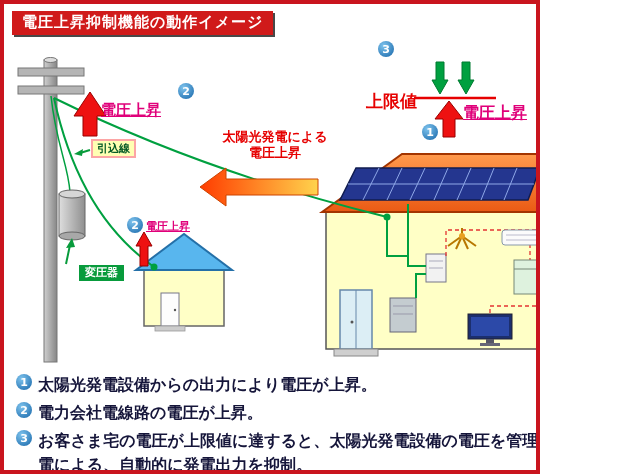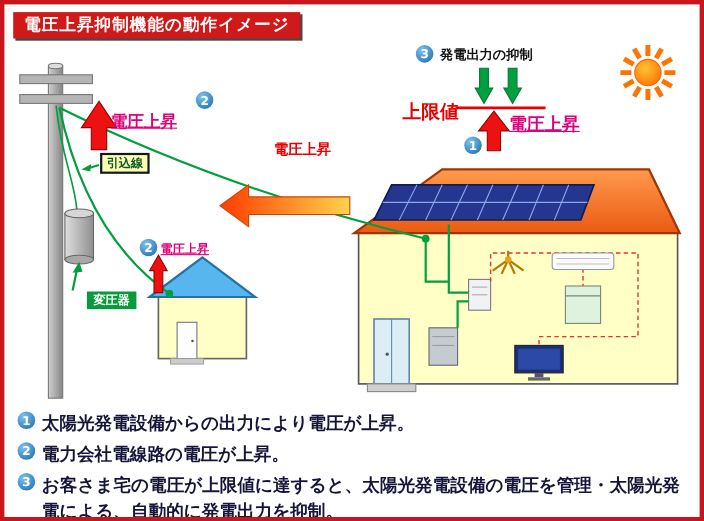--- a/index.html
+++ b/index.html
@@ -1,37 +1,37 @@
 <!DOCTYPE html>
 <html><head>
 <meta charset="utf-8">
 <style>
   html,body{margin:0;padding:0;background:#fff;}
   .stage{
-    position:relative;width:640px;height:474px;box-sizing:border-box;
+    position:relative;width:540px;height:474px;box-sizing:border-box;
     background:#ffffff;border:4px solid #c9151e;overflow:hidden;
     font-family:"DejaVu Sans","Liberation Sans",sans-serif;
   }
   .abs{position:absolute;}
   .title{
     left:8px;top:7px;background:#d01a1a;color:#fff;font-weight:bold;
     font-size:15px;line-height:1;padding:4px 10px 5px;letter-spacing:1px;
     box-shadow:2px 2px 0 rgba(40,40,40,.85);white-space:nowrap;
   }
   .numc{
     width:16px;height:16px;border-radius:50%;
     background:radial-gradient(circle at 35% 30%,#7ec3ed,#1565a8);
     color:#fff;font-size:11px;font-weight:bold;
     display:flex;align-items:center;justify-content:center;
   }
   .magenta{color:#e0007a;font-weight:bold;white-space:nowrap;text-decoration:underline;}
   .red-label{color:#e60000;font-weight:bold;white-space:nowrap;}
   .black-label{color:#111;font-weight:bold;white-space:nowrap;}
   .tag-yellow{
-    background:#ffffb3;border:2px solid #0f172a;color:#055a26;
+    background:#ffffb3;border:2px solid #fca5a5;color:#055a26;
     font-size:11px;font-weight:bold;padding:0 4px;line-height:15px;white-space:nowrap;
   }
   .tag-green{
     background:#089b3c;color:#fff;font-size:11px;font-weight:bold;
     padding:1px 6px;line-height:14px;white-space:nowrap;margin-left:30px;
   }
   .flow-label{
     width:140px;text-align:center;color:#e60000;font-weight:bold;
     font-size:13px;line-height:1.25;
   }
@@ -207,33 +207,33 @@
       <line x1="585" y1="47" x2="585" y2="37"></line>
       <line x1="592.5" y1="49" x2="597.5" y2="40.3"></line>
       <line x1="598" y1="54.5" x2="606.7" y2="49.5"></line>
       <circle cx="585" cy="62" r="12" fill="url(#gradSun)" stroke="#ff6600" stroke-width="1"></circle>
     </g>
   </svg>
 
   <div class="abs title">電圧上昇抑制機能の動作イメージ</div>
 
   <div class="abs numc" style="left:374px;top:37px">3</div>
-  <div class="abs black-label" style="left:396px;top:38px;font-size:12px">発電出力の抑制</div>
 
   <div class="abs red-label" style="left:362px;top:86px;font-size:17px">上限値</div>
 
   <div class="abs magenta" style="left:459px;top:99px;font-size:16px">電圧上昇</div>
   <div class="abs numc" style="left:418px;top:120px">1</div>
 
   <div class="abs numc" style="left:174px;top:79px">2</div>
   <div class="abs magenta" style="left:97px;top:97px;font-size:15px">電圧上昇</div>
 
   <div class="abs tag-yellow" style="left:87px;top:135px">引込線</div>
 
   <div class="abs flow-label" style="left:201px;top:125px">
+    <span style="display:block">太陽光発電による</span>
     <span style="display:block">電圧上昇</span>
   </div>
 
   <div class="abs numc" style="left:123px;top:213px">2</div>
   <div class="abs magenta" style="left:142px;top:215px;font-size:11px">電圧上昇</div>
 
   <div class="abs tag-green" style="left:45px;top:261px">変圧器</div>
 
   <div class="abs notes">
     <div class="note-row">

